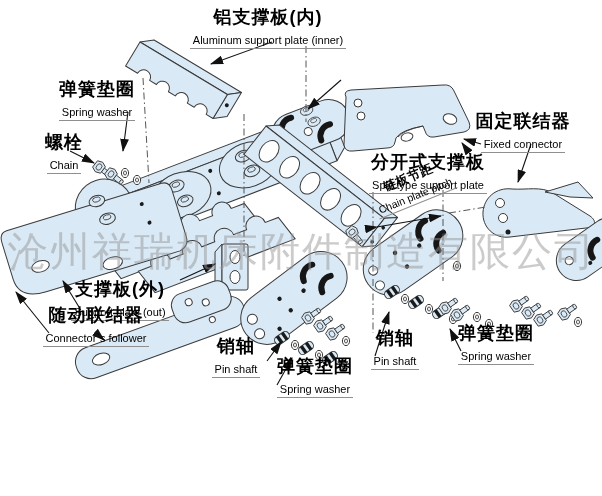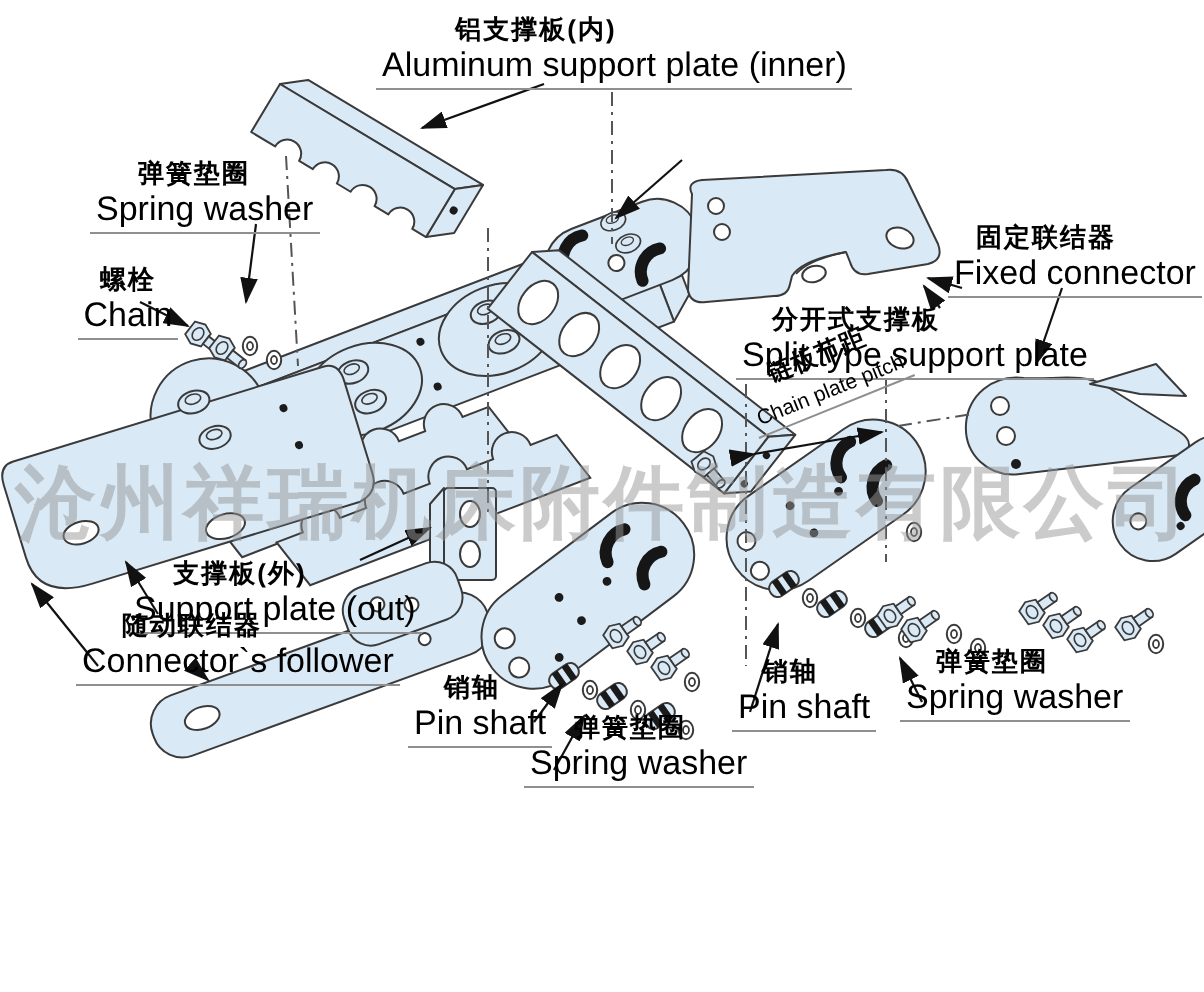--- a/index.html
+++ b/index.html
@@ -5,28 +5,28 @@
   html,body{margin:0;padding:0;background:#fff;}
   .stage{position:relative;width:602px;height:496px;background:#fff;overflow:hidden;
          font-family:"Liberation Sans","DejaVu Sans",sans-serif;}
   .stage svg{position:absolute;left:0;top:0;z-index:1;}
   .pl{fill:#d9e9f6;stroke:#3a3a3a;stroke-width:1;stroke-linejoin:round;}
   .hole{fill:#ffffff;stroke:#3a3a3a;stroke-width:1;}
   .dot{fill:#1b1b1b;stroke:none;}
   .lead{stroke:#111;stroke-width:1.1;fill:none;}
   .cline{stroke:#555;stroke-width:1;fill:none;stroke-dasharray:7 3 1.5 3;}
   .lbl{position:absolute;text-align:center;z-index:6;line-height:1.2;}
-  .lbl .cn{display:block;font-weight:bold;font-size:13px;letter-spacing:1px;color:#000;white-space:nowrap;}
-  .lbl .en{display:inline-block;font-size:17px;color:#000;border-bottom:1.4px solid #8f8f8f;
+  .lbl .cn{display:block;font-weight:bold;font-size:18px;letter-spacing:1px;color:#000;white-space:nowrap;}
+  .lbl .en{display:inline-block;font-size:11px;color:#000;border-bottom:1.4px solid #8f8f8f;
            padding:0 3px 1px;white-space:nowrap;}
   .lbl.sm .cn{font-size:12.5px;letter-spacing:.5px;}
   .lbl.sm .en{font-size:10.5px;}
   .rot{transform:rotate(-22deg);transform-origin:center center;}
   .watermark{position:absolute;left:8px;top:224px;width:590px;z-index:5;pointer-events:none;
-             font-size:40px;font-weight:bold;letter-spacing:2px;white-space:nowrap;
+             font-size:40px;font-weight:normal;letter-spacing:2px;white-space:nowrap;
              color:rgba(152,152,152,0.5);}
 </style>
 </head>
 <body>
 
 <div class="stage">
 
 <svg width="602" height="496" viewBox="0 0 602 496">
   <defs>
     <marker id="arr" viewBox="0 0 12 8" markerWidth="12" markerHeight="8" refX="11" refY="4" orient="auto">

